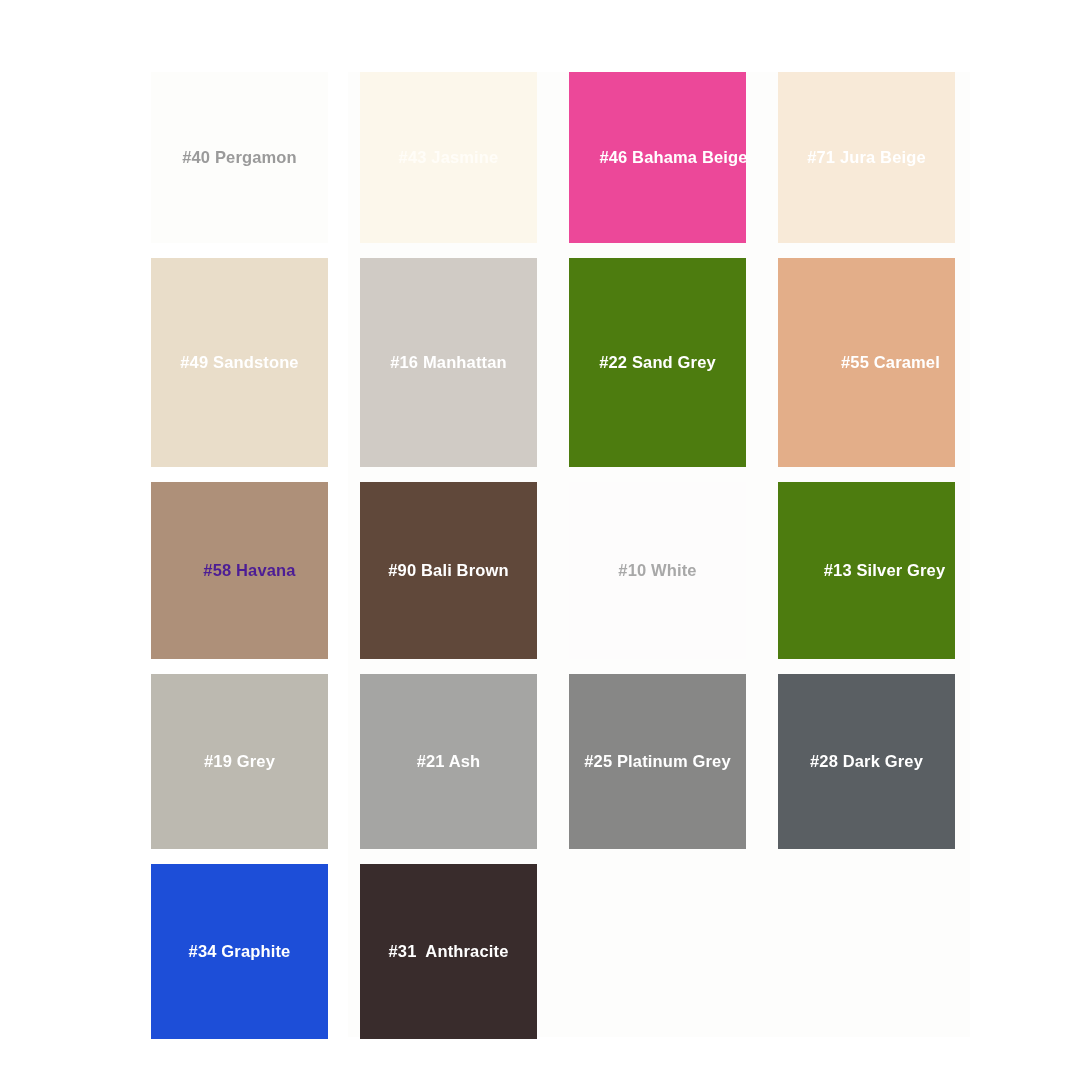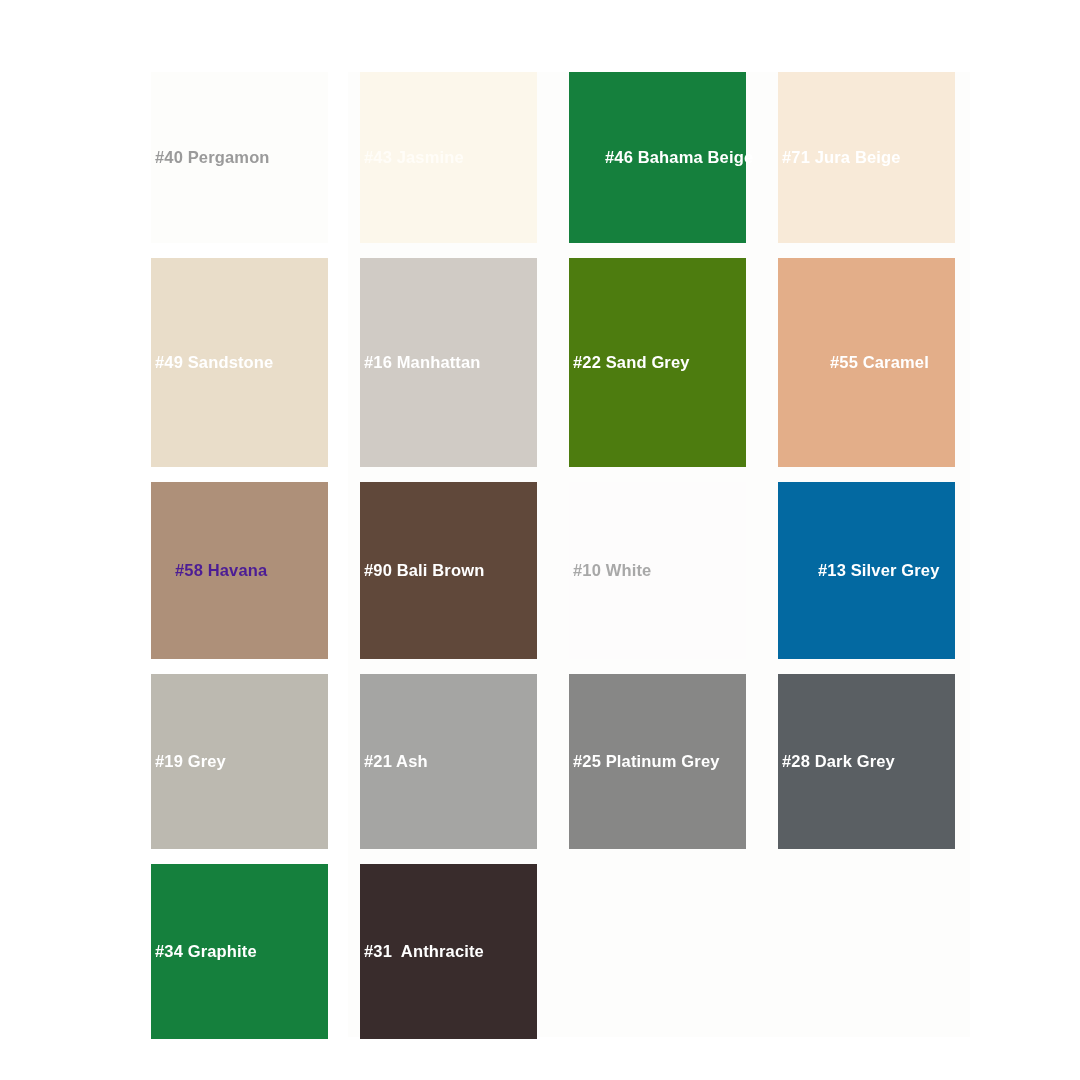--- a/index.html
+++ b/index.html
@@ -38,21 +38,21 @@
     display: grid;
     grid-template-columns: repeat(4, 177px);
     column-gap: 32px;
     row-gap: 15px;
   }
   .swatch {
     position: relative;
     height: 171px;
     display: flex;
     align-items: center;
-    justify-content: flex-start;
+    justify-content: center;
     box-sizing: border-box;
   }
   .swatch-label {
     font-size: 16.5px;
     font-weight: bold;
     letter-spacing: 0.15px;
     line-height: 1.2;
     text-align: center;
     white-space: pre;
     padding: 0 4px;
@@ -70,21 +70,21 @@
 
   <div id="backing-panel" style="background: rgb(253, 253, 252);"></div>
 
   <div id="swatch-grid">
       <div class="swatch row-1" style="background: rgb(253, 253, 251);">
         <span class="swatch-label" style="color: rgb(154, 154, 154);">#40 Pergamon</span>
       </div>
       <div class="swatch row-1" style="background: rgb(252, 247, 235);">
         <span class="swatch-label" style="color: rgb(255, 253, 248);">#43 Jasmine</span>
       </div>
-      <div class="swatch row-1" style="background: #15803d; padding-left: 32px;">
+      <div class="swatch row-1" style="background: #ec4899; padding-left: 32px;">
         <span class="swatch-label" style="color: rgb(255, 255, 255);">#46 Bahama Beige</span>
       </div>
       <div class="swatch row-1" style="background: rgb(248, 234, 216);">
         <span class="swatch-label" style="color: rgb(255, 255, 255);">#71 Jura Beige</span>
       </div>
       <div class="swatch row-2" style="background: rgb(233, 221, 201);">
         <span class="swatch-label" style="color: rgb(255, 255, 255);">#49 Sandstone</span>
       </div>
       <div class="swatch row-2" style="background: rgb(208, 203, 197);">
         <span class="swatch-label" style="color: rgb(255, 255, 255);">#16 Manhattan</span>
@@ -97,36 +97,36 @@
       </div>
       <div class="swatch row-3" style="background: rgb(174, 144, 121);">
         <span class="swatch-label" style="color: #4c1d95; margin-left: 20px;">#58 Havana</span>
       </div>
       <div class="swatch row-3" style="background: rgb(96, 72, 58);">
         <span class="swatch-label" style="color: rgb(255, 255, 255);">#90 Bali Brown</span>
       </div>
       <div class="swatch row-3" style="background: rgb(253, 252, 252);">
         <span class="swatch-label" style="color: rgb(168, 168, 168);">#10 White</span>
       </div>
-      <div class="swatch row-3" style="background: #0369a1; padding-left: 36px;">
+      <div class="swatch row-3" style="background: #4d7c0f; padding-left: 36px;">
         <span class="swatch-label" style="color: rgb(255, 255, 255);">#13 Silver Grey</span>
       </div>
       <div class="swatch row-4" style="background: rgb(188, 185, 176);">
         <span class="swatch-label" style="color: rgb(255, 255, 255);">#19 Grey</span>
       </div>
       <div class="swatch row-4" style="background: rgb(165, 165, 163);">
         <span class="swatch-label" style="color: rgb(255, 255, 255);">#21 Ash</span>
       </div>
       <div class="swatch row-4" style="background: rgb(135, 135, 134);">
         <span class="swatch-label" style="color: rgb(255, 255, 255);">#25 Platinum Grey</span>
       </div>
       <div class="swatch row-4" style="background: rgb(90, 95, 99);">
         <span class="swatch-label" style="color: rgb(255, 255, 255);">#28 Dark Grey</span>
       </div>
-      <div class="swatch row-5" style="background: #15803d;">
+      <div class="swatch row-5" style="background: #1d4ed8;">
         <span class="swatch-label" style="color: rgb(255, 255, 255);">#34 Graphite</span>
       </div>
       <div class="swatch row-5" style="background: rgb(57, 44, 44);">
         <span class="swatch-label" style="color: rgb(255, 255, 255);">#31  Anthracite</span>
       </div>
     </div>
 
 </div>
 
 </body></html>

